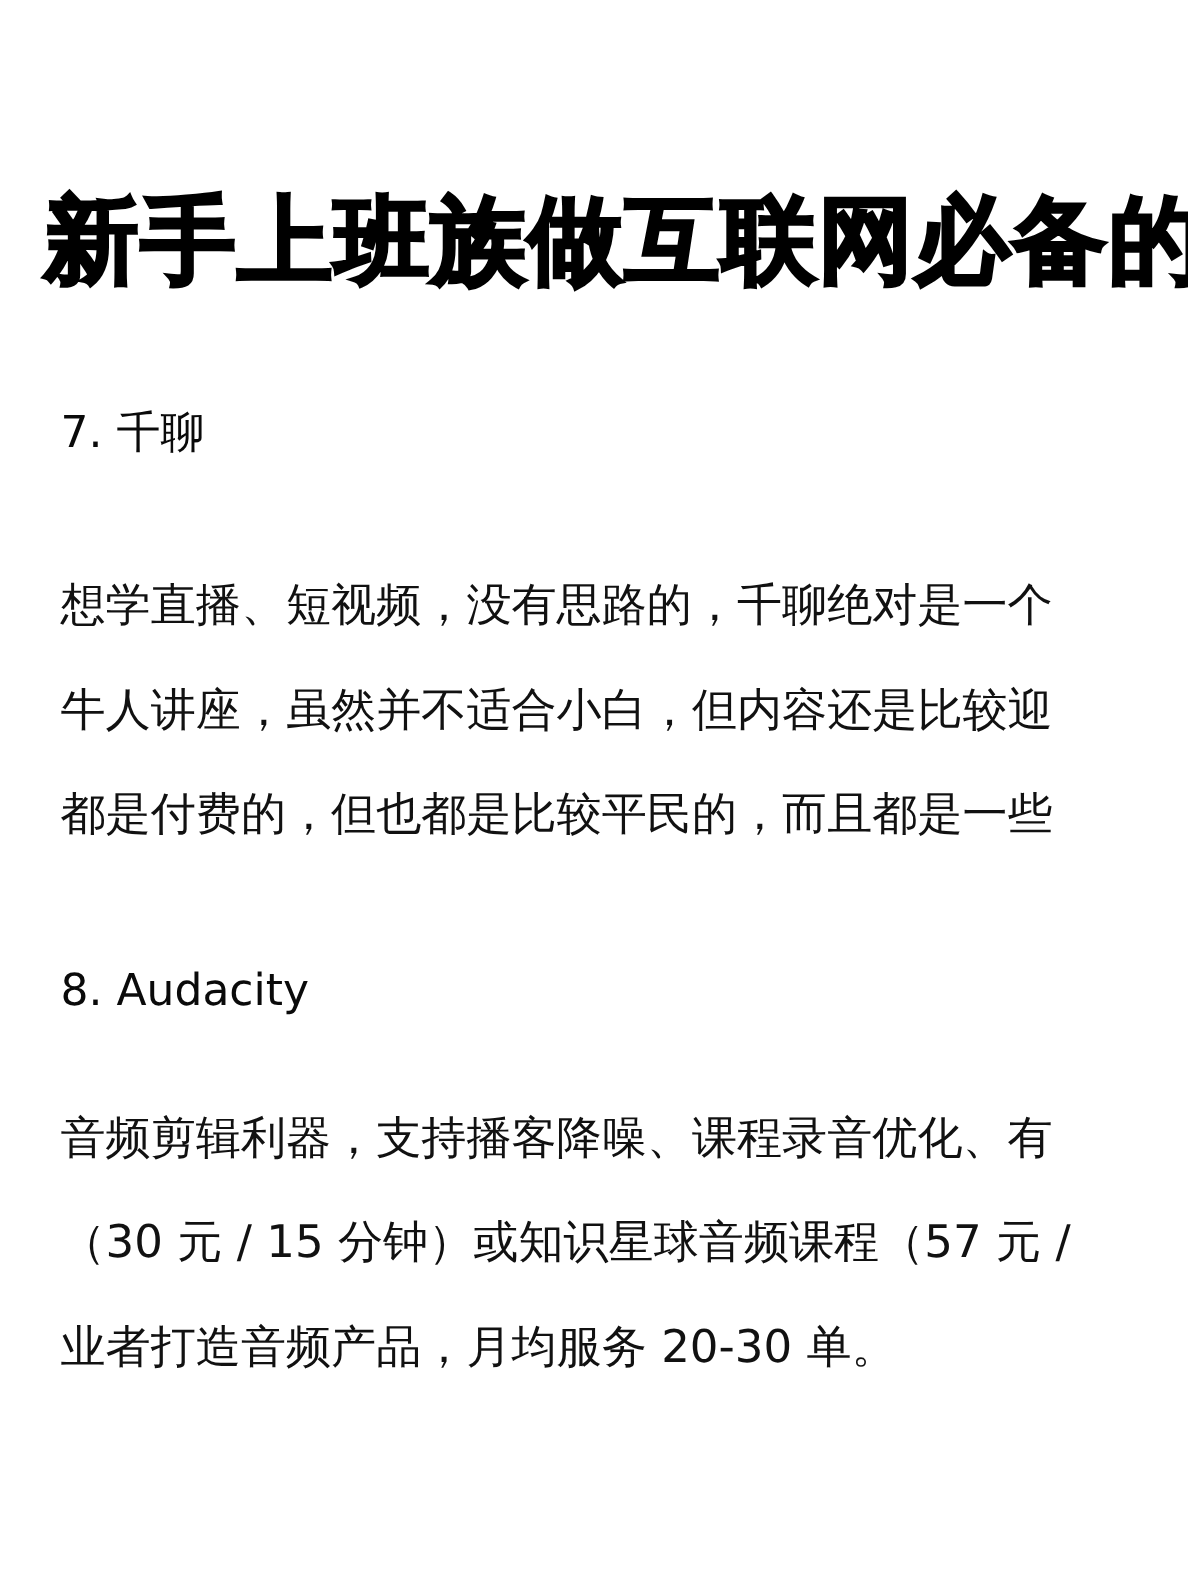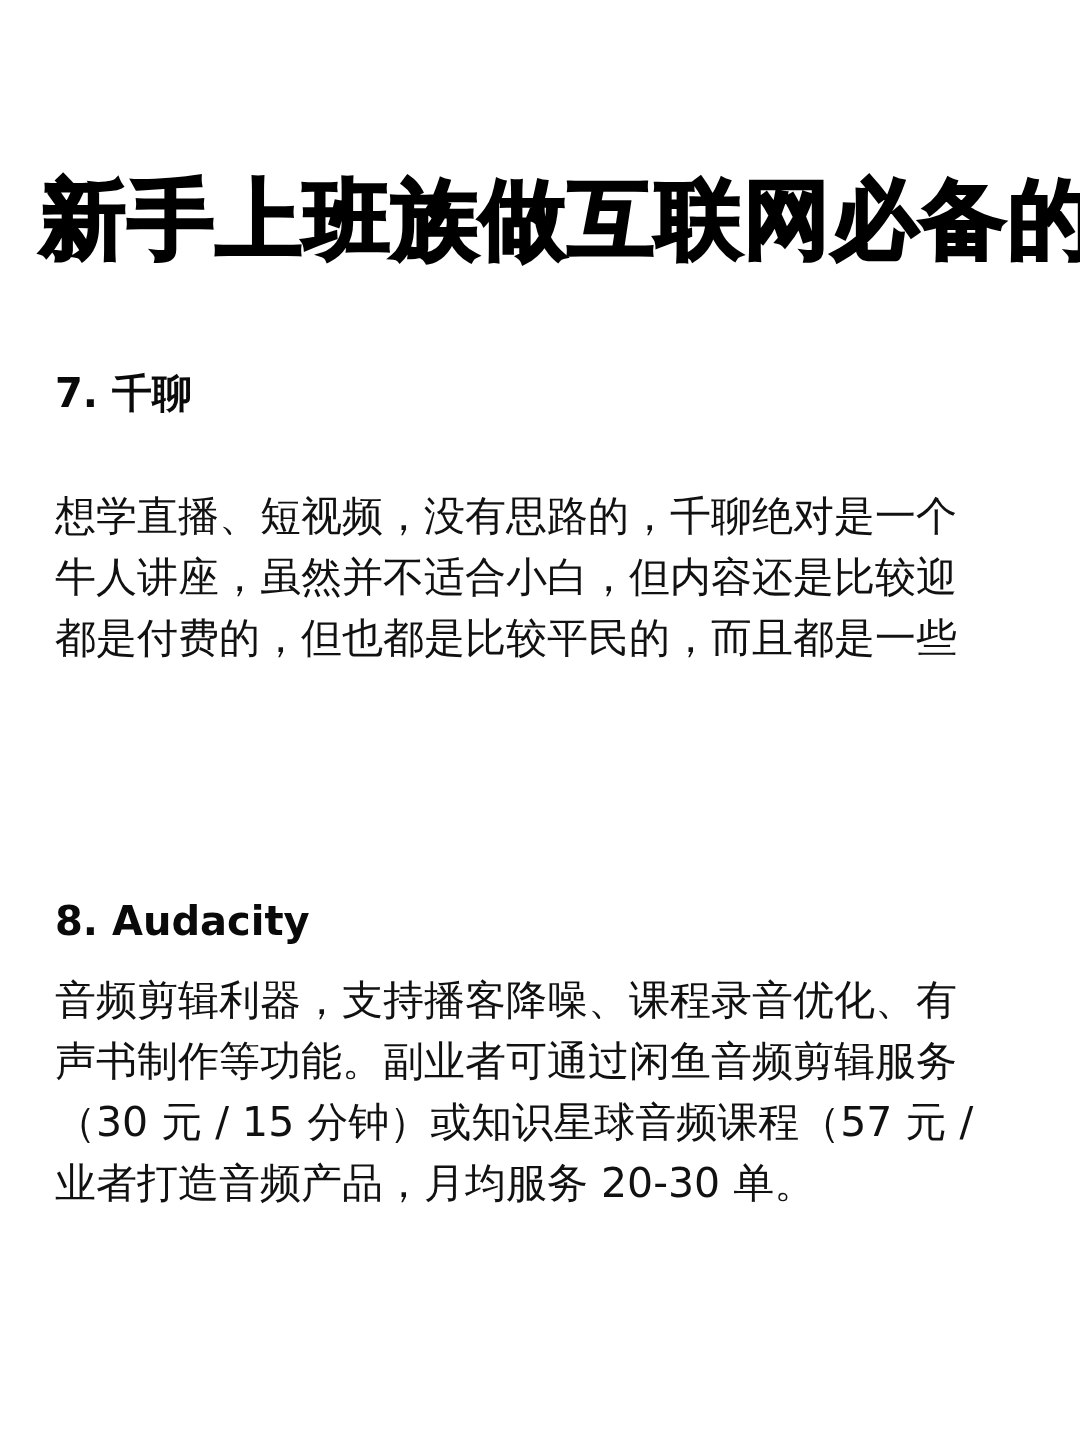--- a/index.html
+++ b/index.html
@@ -27,35 +27,35 @@
     letter-spacing: 2px;
     color: #000000;
     -webkit-text-stroke: 3px #000000;
   }
   .title .line { display: block; white-space: nowrap; }
   .section-heading {
     position: absolute;
     left: 55px;
     font-size: 40px;
     line-height: 50px;
-    font-weight: 700;
+    font-weight: 400;
     color: #0a0a0a;
     white-space: nowrap;
   }
   .section-heading.h7 { top: 368px; }
-  .section-heading.h8 { top: 896px; font-weight: 700; }
+  .section-heading.h8 { top: 876px; font-weight: 400; }
   .para {
     position: absolute;
     left: 55px;
     width: 960px;
     font-size: 41px;
     line-height: 61px;
     color: #111111;
   }
-  .para .pline { display: block; white-space: nowrap; }
+  .para .pline { display: block; white-space: nowrap; margin-top: 34px; }
   .para.p7 { top: 486px; }
   .para.p8 { top: 970px; }
 </style>
 </head>
 <body>
 
 <h1 class="title">
   <span class="line">新手上班族做互联网必备的8</span>
 </h1>
 
@@ -64,16 +64,15 @@
 <div class="para p7">
   <span class="pline">想学直播、短视频，没有思路的，千聊绝对是一个</span>
   <span class="pline">牛人讲座，虽然并不适合小白，但内容还是比较迎</span>
   <span class="pline">都是付费的，但也都是比较平民的，而且都是一些</span>
 </div>
 
 <div class="section-heading h8">8. Audacity</div>
 
 <div class="para p8">
   <span class="pline">音频剪辑利器，支持播客降噪、课程录音优化、有</span>
-  <span class="pline">声书制作等功能。副业者可通过闲鱼音频剪辑服务</span>
   <span class="pline">（30 元 / 15 分钟）或知识星球音频课程（57 元 /</span>
   <span class="pline">业者打造音频产品，月均服务 20-30 单。</span>
 </div>
 
 </body></html>

